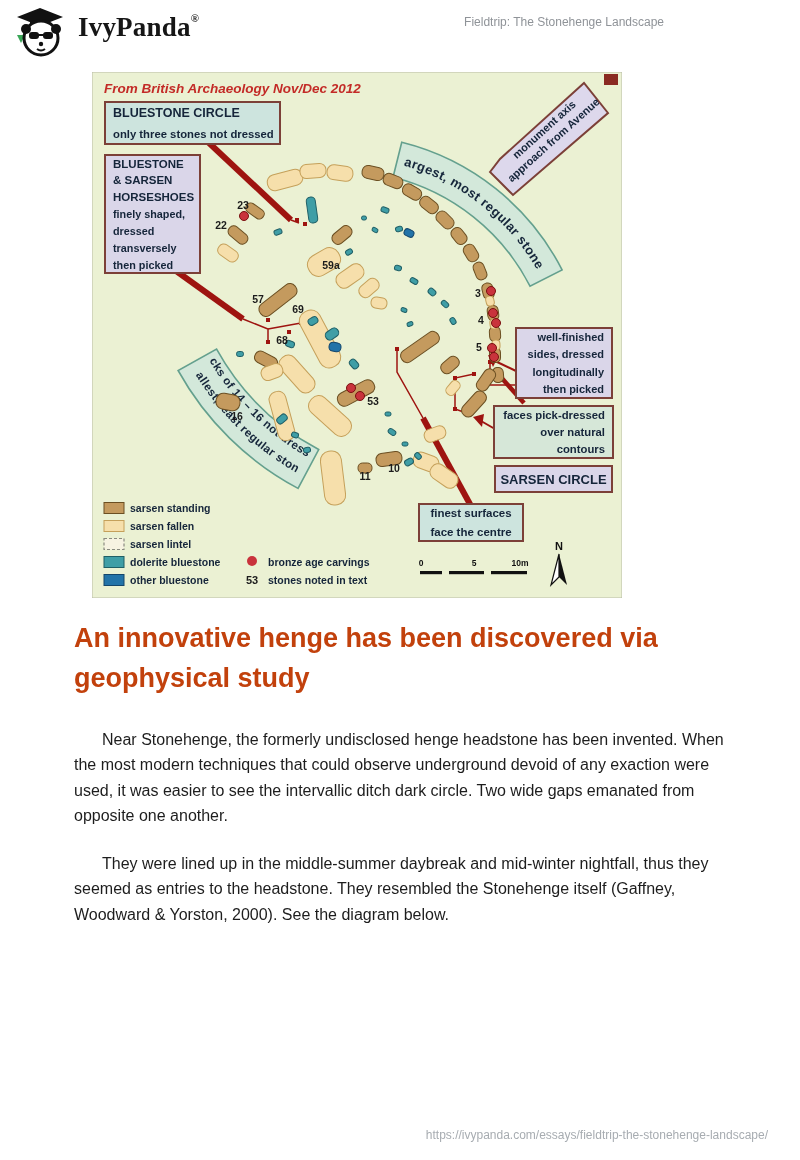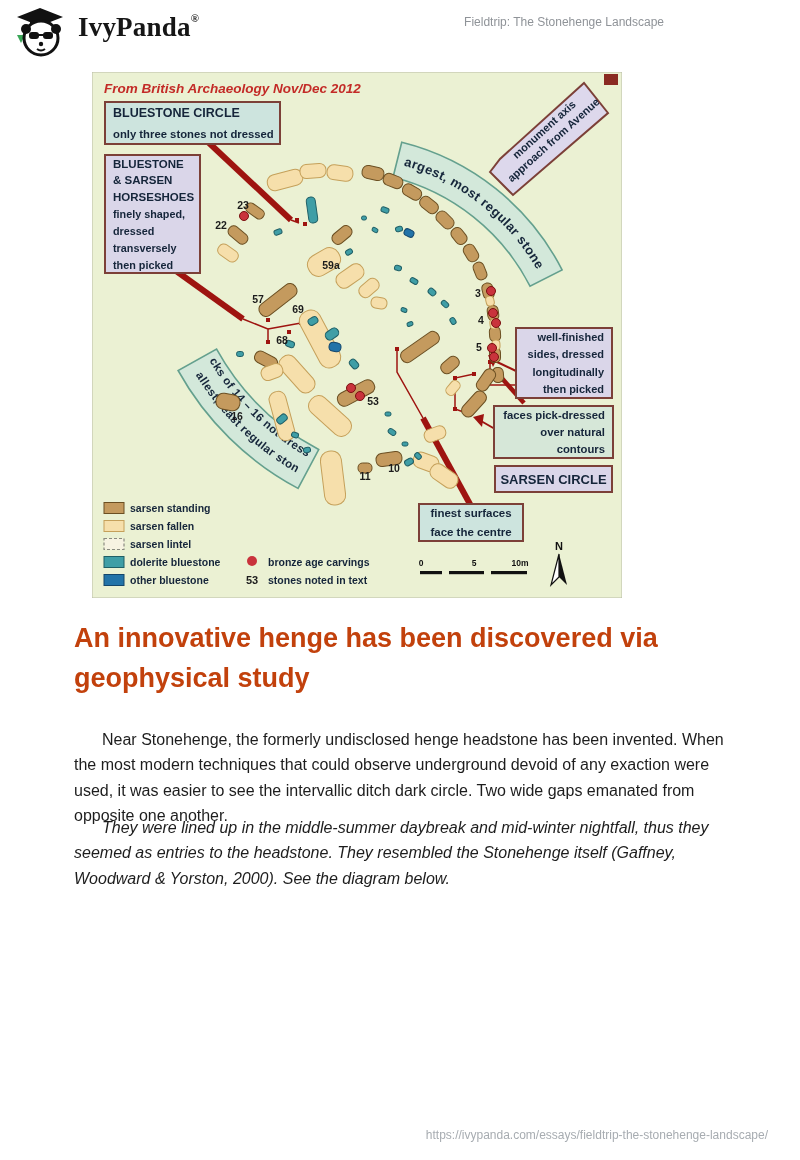--- a/index.html
+++ b/index.html
@@ -10,21 +10,21 @@
   .brand{position:absolute;left:78px;top:12px;font-family:"Liberation Serif",serif;
          font-weight:bold;font-size:27px;color:#161616;letter-spacing:.2px;}
   .brand sup{font-size:11px;vertical-align:14px;}
   .ptitle{position:absolute;right:32px;top:15px;font-size:12px;color:#8f9398;}
   .fig{position:absolute;left:92px;top:72px;width:530px;height:526px;}
   .fig svg{display:block;}
   h1.head{position:absolute;left:74px;top:618px;width:656px;margin:0;
           font-size:27px;line-height:40px;font-weight:bold;color:#c2410c;}
   .para{position:absolute;left:74px;width:651px;margin:0;font-size:16px;
         line-height:25.4px;color:#1d1d1d;text-indent:28px;}
-  #p1{top:727px;} #p2{top:815px;font-style:italic;}
+  #p1{top:727px;} #p2{top:851px;}
   .foot{position:absolute;right:32px;top:1128px;font-size:12px;color:#a7acb1;}
 </style>
 </head>
 <body>
 
 <div class="hdr">
   <svg class="logo" width="54" height="54" viewBox="0 0 54 54">
 
     <polygon points="27,3 50,12 27,21 4,12" fill="#111"></polygon>
     <rect x="17" y="14" width="20" height="6" fill="#111"></rect>

